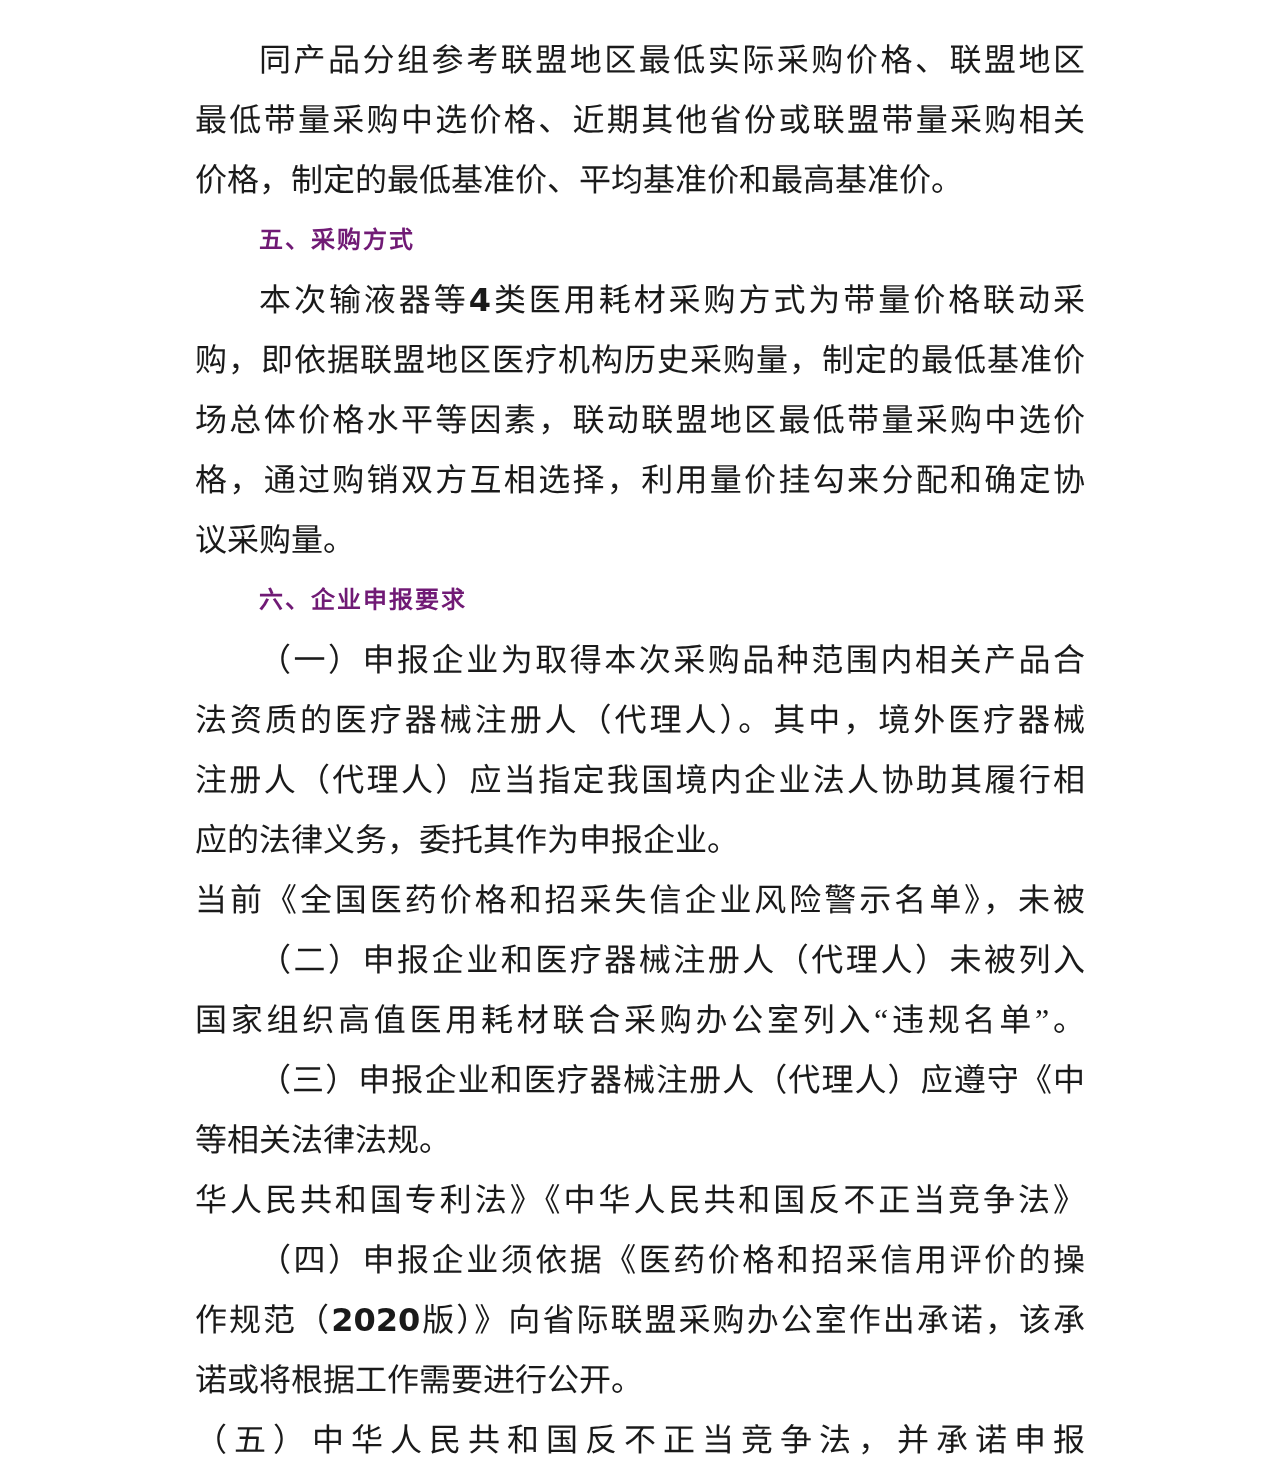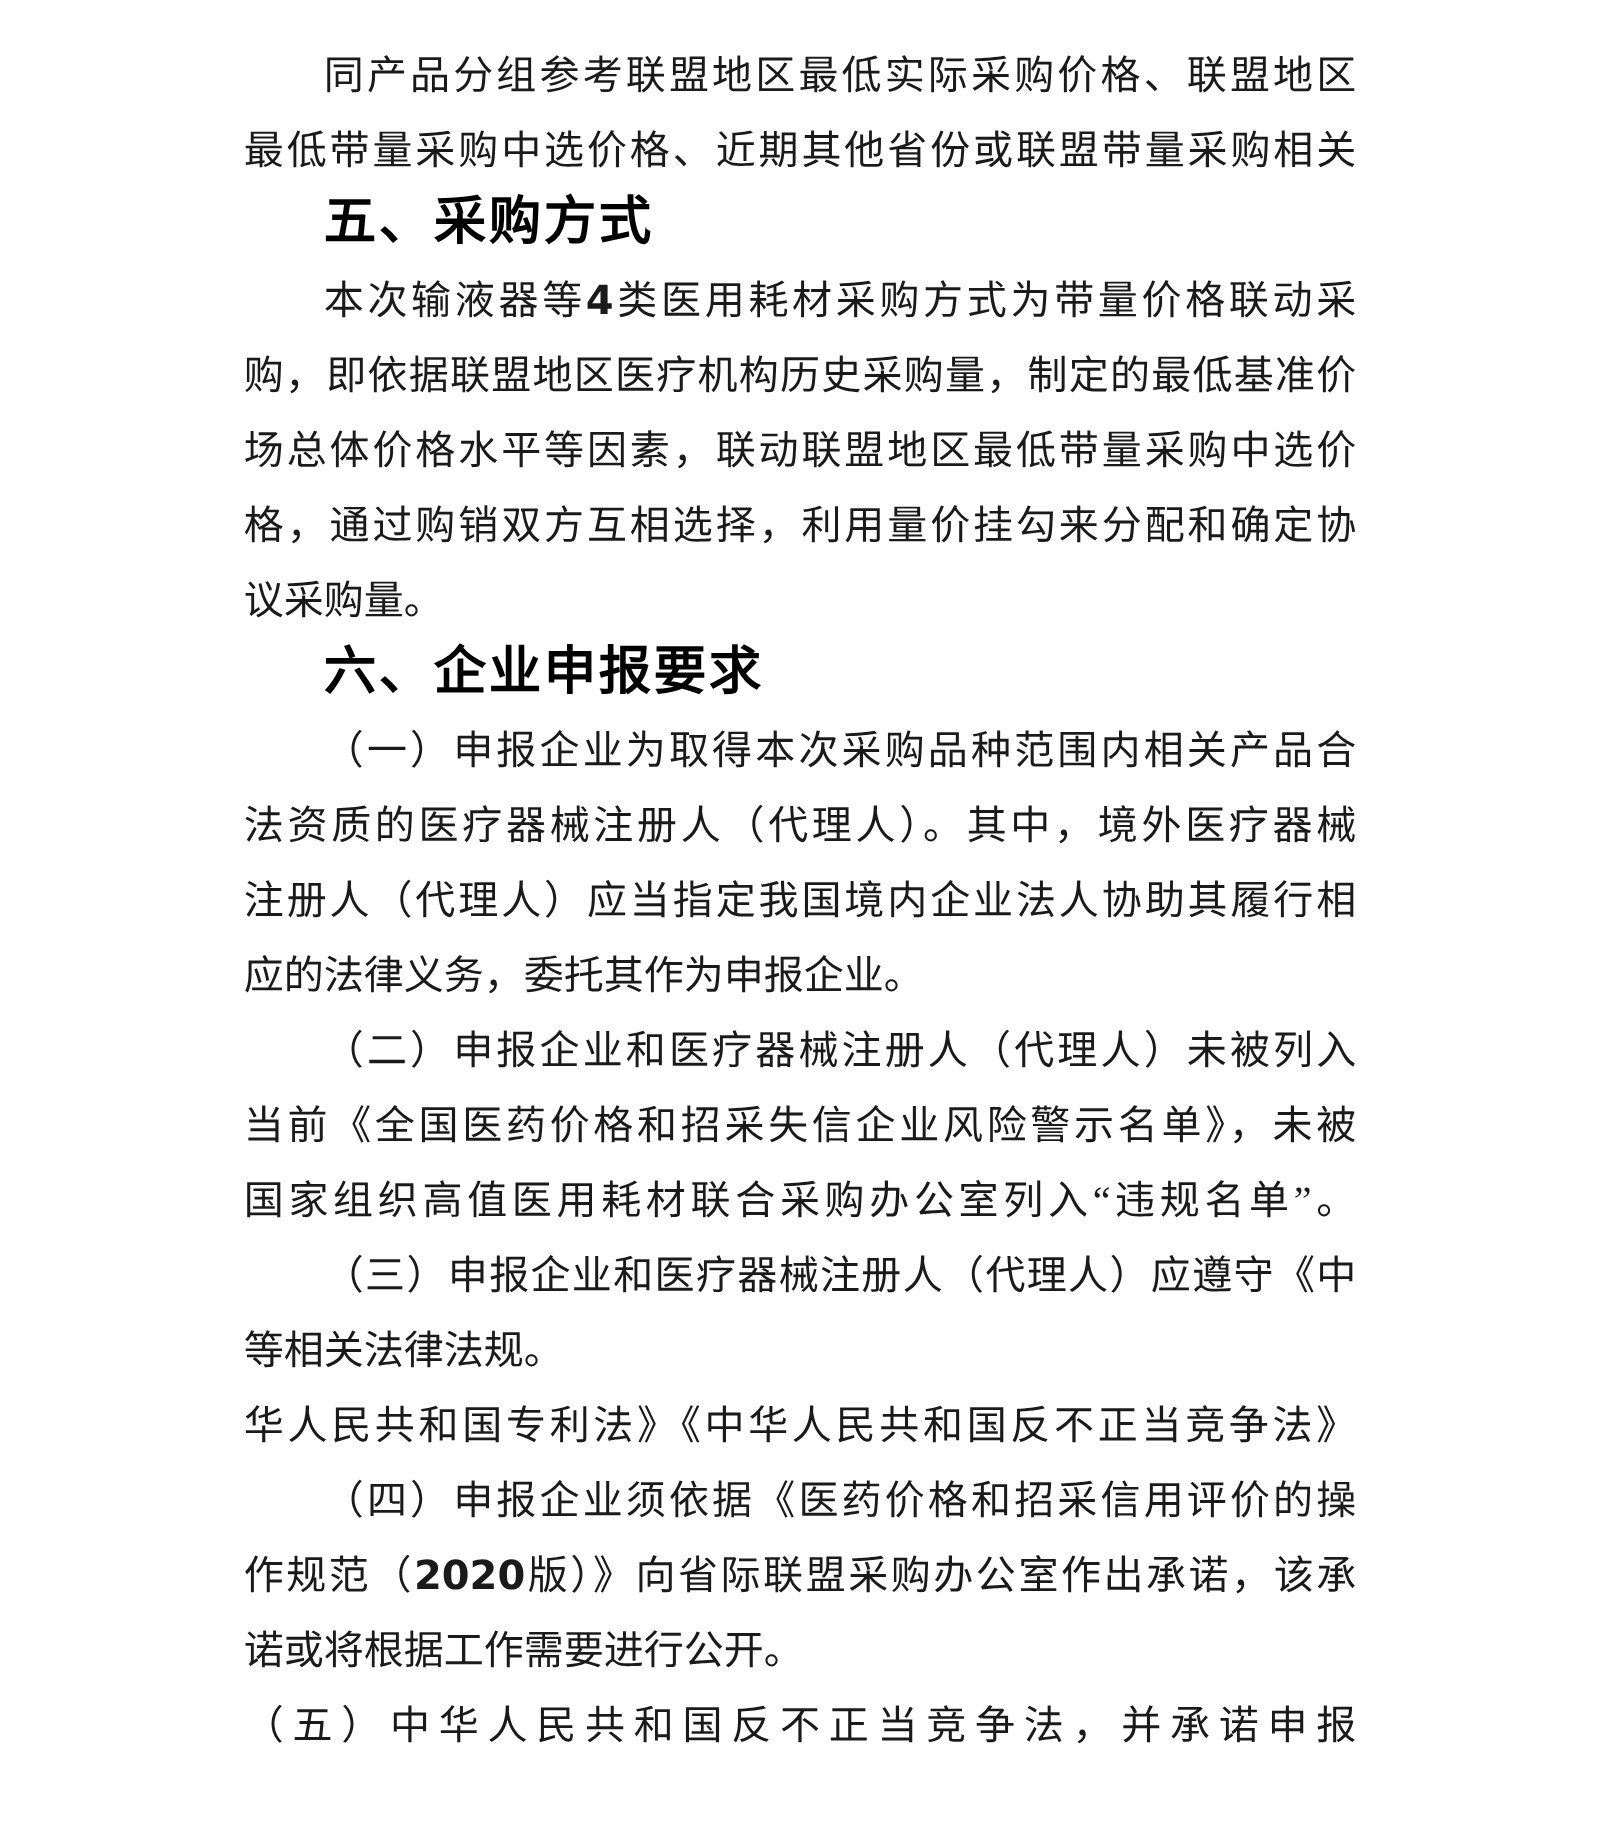--- a/index.html
+++ b/index.html
@@ -31,52 +31,53 @@
     text-justify: inter-character;
     overflow: visible;
   }
   .line.indent {
     text-indent: 64px;
   }
   .line.end {
     text-align-last: left;
   }
   .line.heading {
-    font-family: Liberation Mono, monospace;
+    font-family: Liberation Serif, serif;
     font-weight: 700;
-    font-size: 42px;
-    color: #000000;
+    font-size: 24px;
+    color: #701a75;
     text-align-last: left;
     letter-spacing: 2px;
   }
   .num {
     font-family: "DejaVu Sans", "Liberation Sans", sans-serif;
     font-weight: 700;
   }
 </style>
 </head>
 <body>
 
 <div class="page">
   <div class="textblock">
     <div class="line indent">同产品分组参考联盟地区最低实际采购价格、联盟地区</div>
     <div class="line">最低带量采购中选价格、近期其他省份或联盟带量采购相关</div>
+    <div class="line end">价格，制定的最低基准价、平均基准价和最高基准价。</div>
     <div class="line heading indent">五、采购方式</div>
     <div class="line indent">本次输液器等<span class="num">4</span>类医用耗材采购方式为带量价格联动采</div>
     <div class="line">购，即依据联盟地区医疗机构历史采购量，制定的最低基准价</div>
     <div class="line">场总体价格水平等因素，联动联盟地区最低带量采购中选价</div>
     <div class="line">格，通过购销双方互相选择，利用量价挂勾来分配和确定协</div>
     <div class="line end">议采购量。</div>
     <div class="line heading indent">六、企业申报要求</div>
     <div class="line indent">（一）申报企业为取得本次采购品种范围内相关产品合</div>
     <div class="line">法资质的医疗器械注册人（代理人）。其中，境外医疗器械</div>
     <div class="line">注册人（代理人）应当指定我国境内企业法人协助其履行相</div>
     <div class="line end">应的法律义务，委托其作为申报企业。</div>
+    <div class="line">当前《全国医药价格和招采失信企业风险警示名单》，未被</div>
     <div class="line indent">（二）申报企业和医疗器械注册人（代理人）未被列入</div>
-    <div class="line">当前《全国医药价格和招采失信企业风险警示名单》，未被</div>
     <div class="line">国家组织高值医用耗材联合采购办公室列入“违规名单”。</div>
     <div class="line indent">（三）申报企业和医疗器械注册人（代理人）应遵守《中</div>
     <div class="line end">等相关法律法规。</div>
     <div class="line">华人民共和国专利法》《中华人民共和国反不正当竞争法》</div>
     <div class="line indent">（四）申报企业须依据《医药价格和招采信用评价的操</div>
     <div class="line">作规范（<span class="num">2020</span>版）》向省际联盟采购办公室作出承诺，该承</div>
     <div class="line end">诺或将根据工作需要进行公开。</div>
     <div class="line">（五）中华人民共和国反不正当竞争法，并承诺申报</div>
   </div>
 </div>

